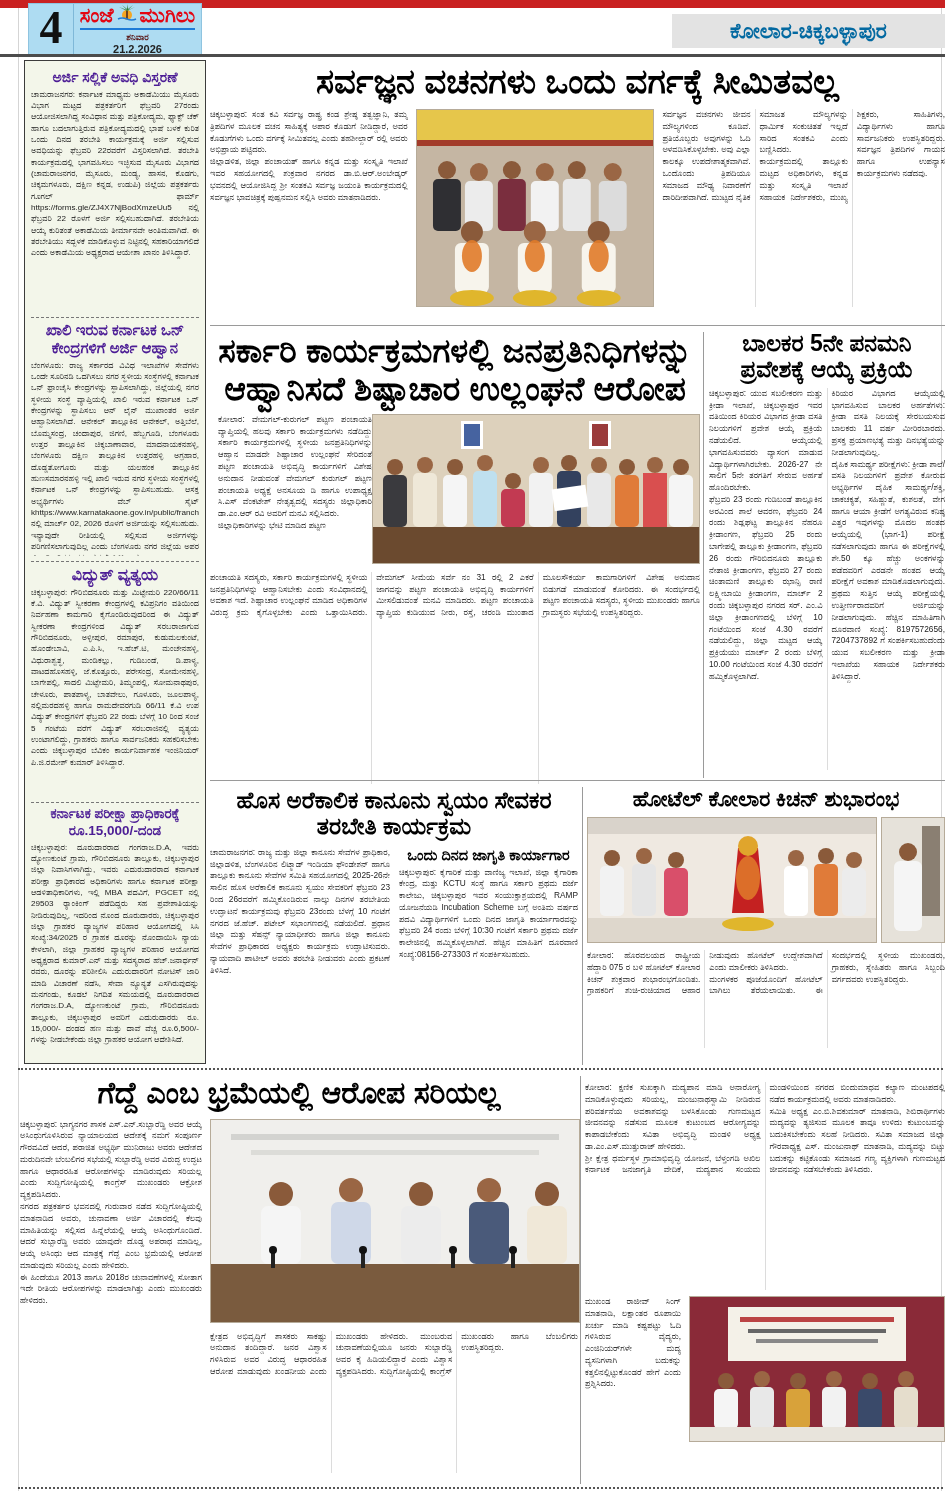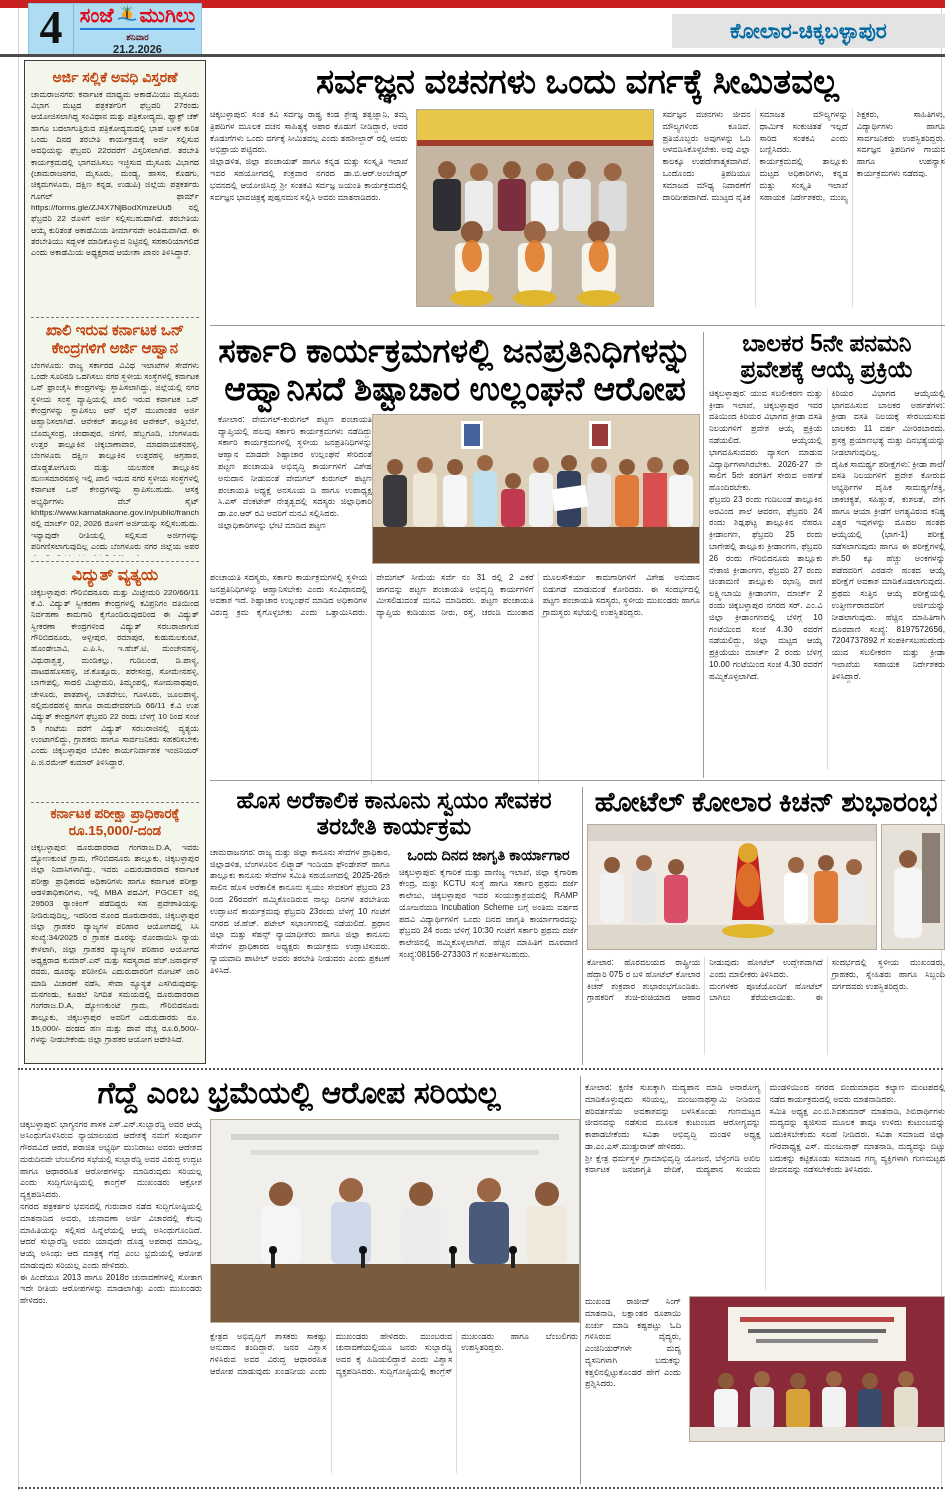--- a/index.html
+++ b/index.html
@@ -31,21 +31,21 @@
   .abs{position:absolute;}
   .vr{position:absolute;width:1px;background:#9a9a9a;}
   .hr-solid{position:absolute;height:1px;background:#9a9a9a;}
   .hr-dot{position:absolute;height:0;border-top:2px dotted #555;}
 
   
   .leftcol{position:absolute;left:24px;top:60px;width:182px;height:1004px;background:#f3f6ea;
            border:1.5px solid #3c3c3c;box-sizing:border-box;padding:5px 6px;display:flex;flex-direction:column;}
   .lc-art{overflow:hidden;border-bottom:1px dashed #777;padding:3px 0 5px 0;}
   .lc-art:last-child{border-bottom:none;}
-  .lc-head{font-weight:bold;text-align:center;color:#c2410c;line-height:1.2;white-space:pre-line;margin-bottom:3px;}
+  .lc-head{font-weight:bold;text-align:center;color:#4c1d95;line-height:1.2;white-space:pre-line;margin-bottom:3px;}
   .lc-body{font-size:8.1px;line-height:1.4;text-align:justify;white-space:pre-line;overflow:hidden;}
 
   
   .photo{background:#cfc5b5;overflow:hidden;position:relative;border:1px solid #b6ab99;}
   .photo svg{display:block;width:100%;height:100%;}
 </style>
 </head>
 <body>
 
 <div class="page">
@@ -198,21 +198,21 @@
       <div class="body-sm" style="width:180px;height:212px;">ಚಾಮರಾಜನಗರ: ರಾಜ್ಯ ಮತ್ತು ಜಿಲ್ಲಾ ಕಾನೂನು ಸೇವೆಗಳ ಪ್ರಾಧಿಕಾರ, ಜಿಲ್ಲಾಡಳಿತ, ಬೆಂಗಳೂರಿನ ಲಿಟ್ಮಾಡ್ ಇಂಡಿಯಾ ಫೌಂಡೇಶನ್ ಹಾಗೂ ತಾಲ್ಲೂಕು ಕಾನೂನು ಸೇವೆಗಳ ಸಮಿತಿ ಸಹಯೋಗದಲ್ಲಿ 2025-26ನೇ ಸಾಲಿನ ಹೊಸ ಅರೆಕಾಲಿಕ ಕಾನೂನು ಸ್ವಯಂ ಸೇವಕರಿಗೆ ಫೆಬ್ರವರಿ 23 ರಿಂದ 26ರವರೆಗೆ ಹಮ್ಮಿಕೊಂಡಿರುವ ನಾಲ್ಕು ದಿನಗಳ ತರಬೇತಿಯ ಉದ್ಘಾಟನೆ ಕಾರ್ಯಕ್ರಮವು ಫೆಬ್ರವರಿ 23ರಂದು ಬೆಳಗ್ಗೆ 10 ಗಂಟೆಗೆ ನಗರದ ಜೆ.ಹೆಚ್. ಪಟೇಲ್ ಸಭಾಂಗಣದಲ್ಲಿ ನಡೆಯಲಿದೆ. ಪ್ರಧಾನ ಜಿಲ್ಲಾ ಮತ್ತು ಸೆಷನ್ಸ್ ನ್ಯಾಯಾಧೀಶರು ಹಾಗೂ ಜಿಲ್ಲಾ ಕಾನೂನು ಸೇವೆಗಳ ಪ್ರಾಧಿಕಾರದ ಅಧ್ಯಕ್ಷರು ಕಾರ್ಯಕ್ರಮ ಉದ್ಘಾಟಿಸುವರು. ನ್ಯಾಯವಾದಿ ಪಾಟೀಲ್ ಅವರು ತರಬೇತಿ ನೀಡುವರು ಎಂದು ಪ್ರಕಟಣೆ ತಿಳಿಸಿದೆ.</div>
       <div style="width:179px;">
         <div class="hl" style="font-size:14.5px;text-align:center;">ಒಂದು ದಿನದ ಜಾಗೃತಿ ಕಾರ್ಯಾಗಾರ</div>
         <div class="body-sm" style="width:179px;height:192px;margin-top:3px;">ಚಿಕ್ಕಬಳ್ಳಾಪುರ: ಕೈಗಾರಿಕೆ ಮತ್ತು ವಾಣಿಜ್ಯ ಇಲಾಖೆ, ಜಿಲ್ಲಾ ಕೈಗಾರಿಕಾ ಕೇಂದ್ರ, ಮತ್ತು KCTU ಸಂಸ್ಥೆ ಹಾಗೂ ಸರ್ಕಾರಿ ಪ್ರಥಮ ದರ್ಜೆ ಕಾಲೇಜು, ಚಿಕ್ಕಬಳ್ಳಾಪುರ ಇವರ ಸಂಯುಕ್ತಾಶ್ರಯದಲ್ಲಿ RAMP ಯೋಜನೆಯಡಿ Incubation Scheme ಬಗ್ಗೆ ಅಂತಿಮ ವರ್ಷದ ಪದವಿ ವಿದ್ಯಾರ್ಥಿಗಳಿಗೆ ಒಂದು ದಿನದ ಜಾಗೃತಿ ಕಾರ್ಯಾಗಾರವನ್ನು ಫೆಬ್ರವರಿ 24 ರಂದು ಬೆಳಿಗ್ಗೆ 10:30 ಗಂಟೆಗೆ ಸರ್ಕಾರಿ ಪ್ರಥಮ ದರ್ಜೆ ಕಾಲೇಜಿನಲ್ಲಿ ಹಮ್ಮಿಕೊಳ್ಳಲಾಗಿದೆ. ಹೆಚ್ಚಿನ ಮಾಹಿತಿಗೆ ದೂರವಾಣಿ ಸಂಖ್ಯೆ:08156-273303 ಗೆ ಸಂಪರ್ಕಿಸಬಹುದು.</div>
       </div>
     </div>
   </div>
   <div class="vr" style="left:582px;top:787px;height:278px;"></div>
 
   <div class="abs" style="left:587px;top:787px;width:358px;">
-    <div class="hl" style="font-size:27px;">ಹೋಟೆಲ್ ಕೋಲಾರ ಕಿಚನ್ ಶುಭಾರಂಭ</div>
+    <div class="hl" style="font-size:21px;">ಹೋಟೆಲ್ ಕೋಲಾರ ಕಿಚನ್ ಶುಭಾರಂಭ</div>
     <div style="display:flex;gap:4px;margin-top:6px;">
       <div class="photo" style="width:288px;height:124px;">
         <svg viewBox="0 0 288 124" preserveAspectRatio="none">
           <rect width="288" height="124" fill="#efe9e1"></rect>
           <rect width="288" height="16" fill="#d9d3cb"></rect>
           <circle cx="24" cy="40" r="8" fill="#8a5a3a"></circle>
             <rect x="12" y="48" width="24" height="50" rx="5" fill="#f2f2f2"></rect>
           <circle cx="56" cy="38" r="8" fill="#9a6644"></circle>
             <rect x="44" y="46" width="24" height="52" rx="5" fill="#e5e5e5"></rect>
           <circle cx="88" cy="42" r="8" fill="#8a5a3a"></circle>

